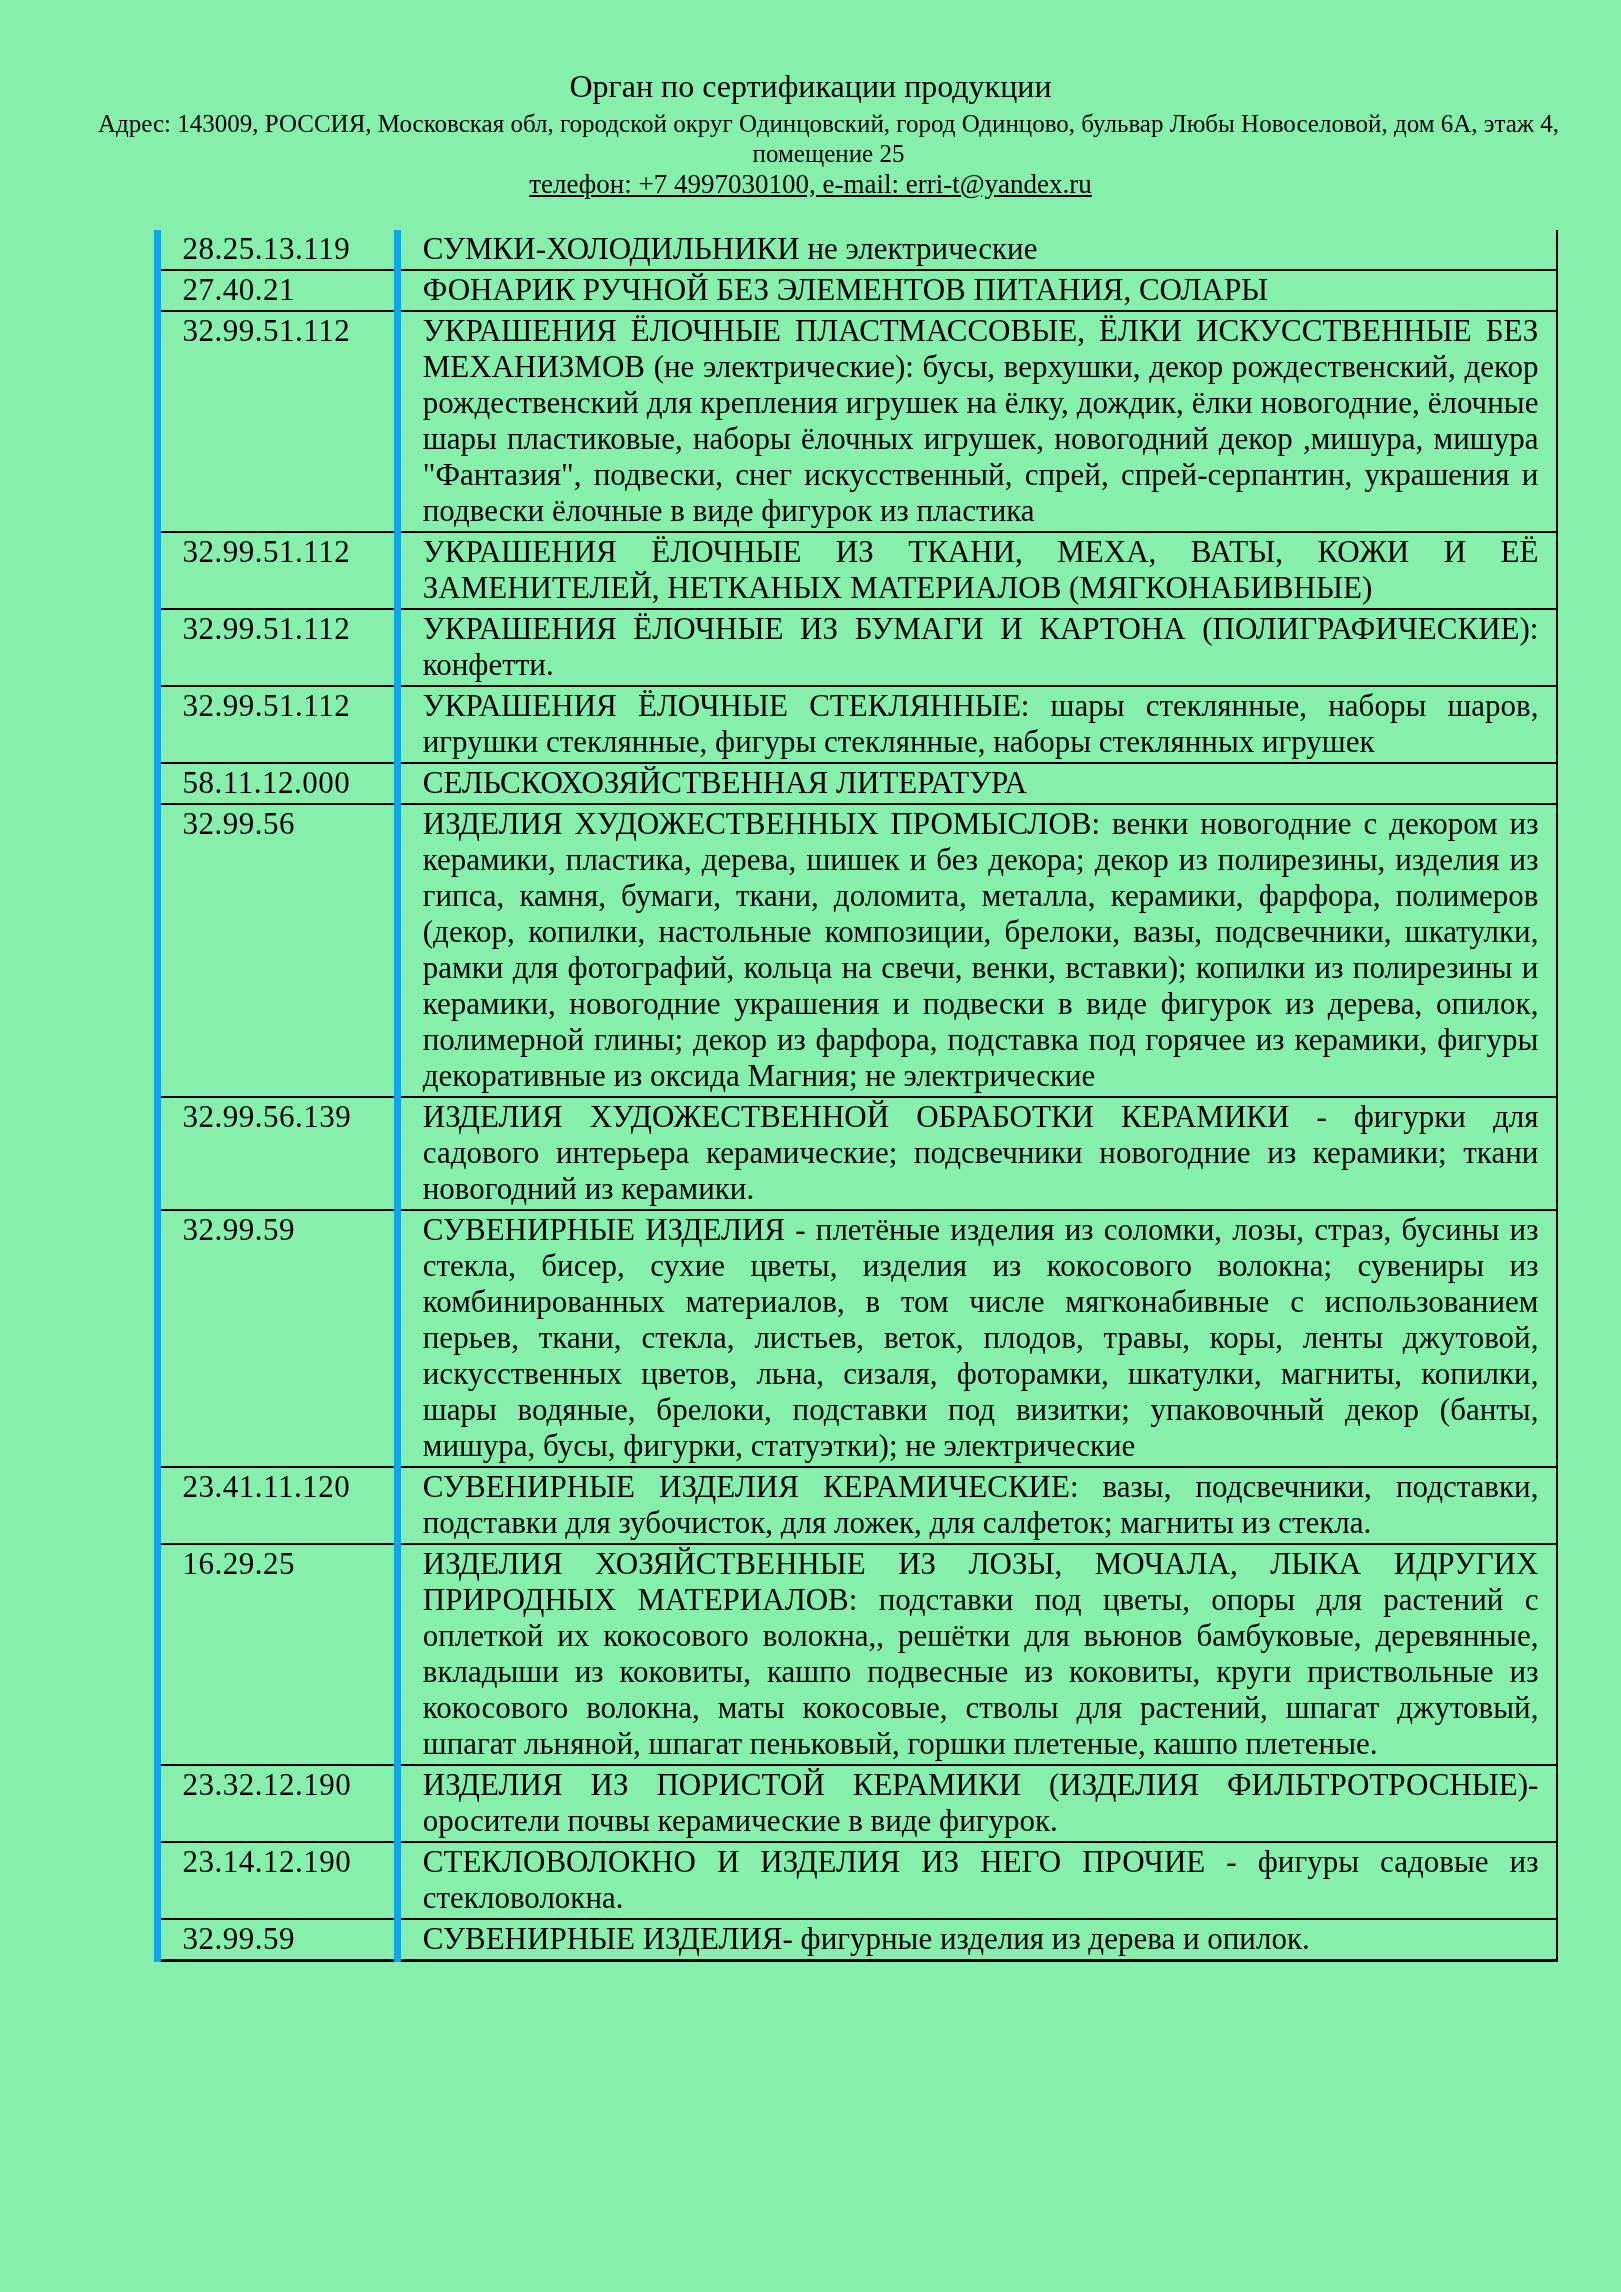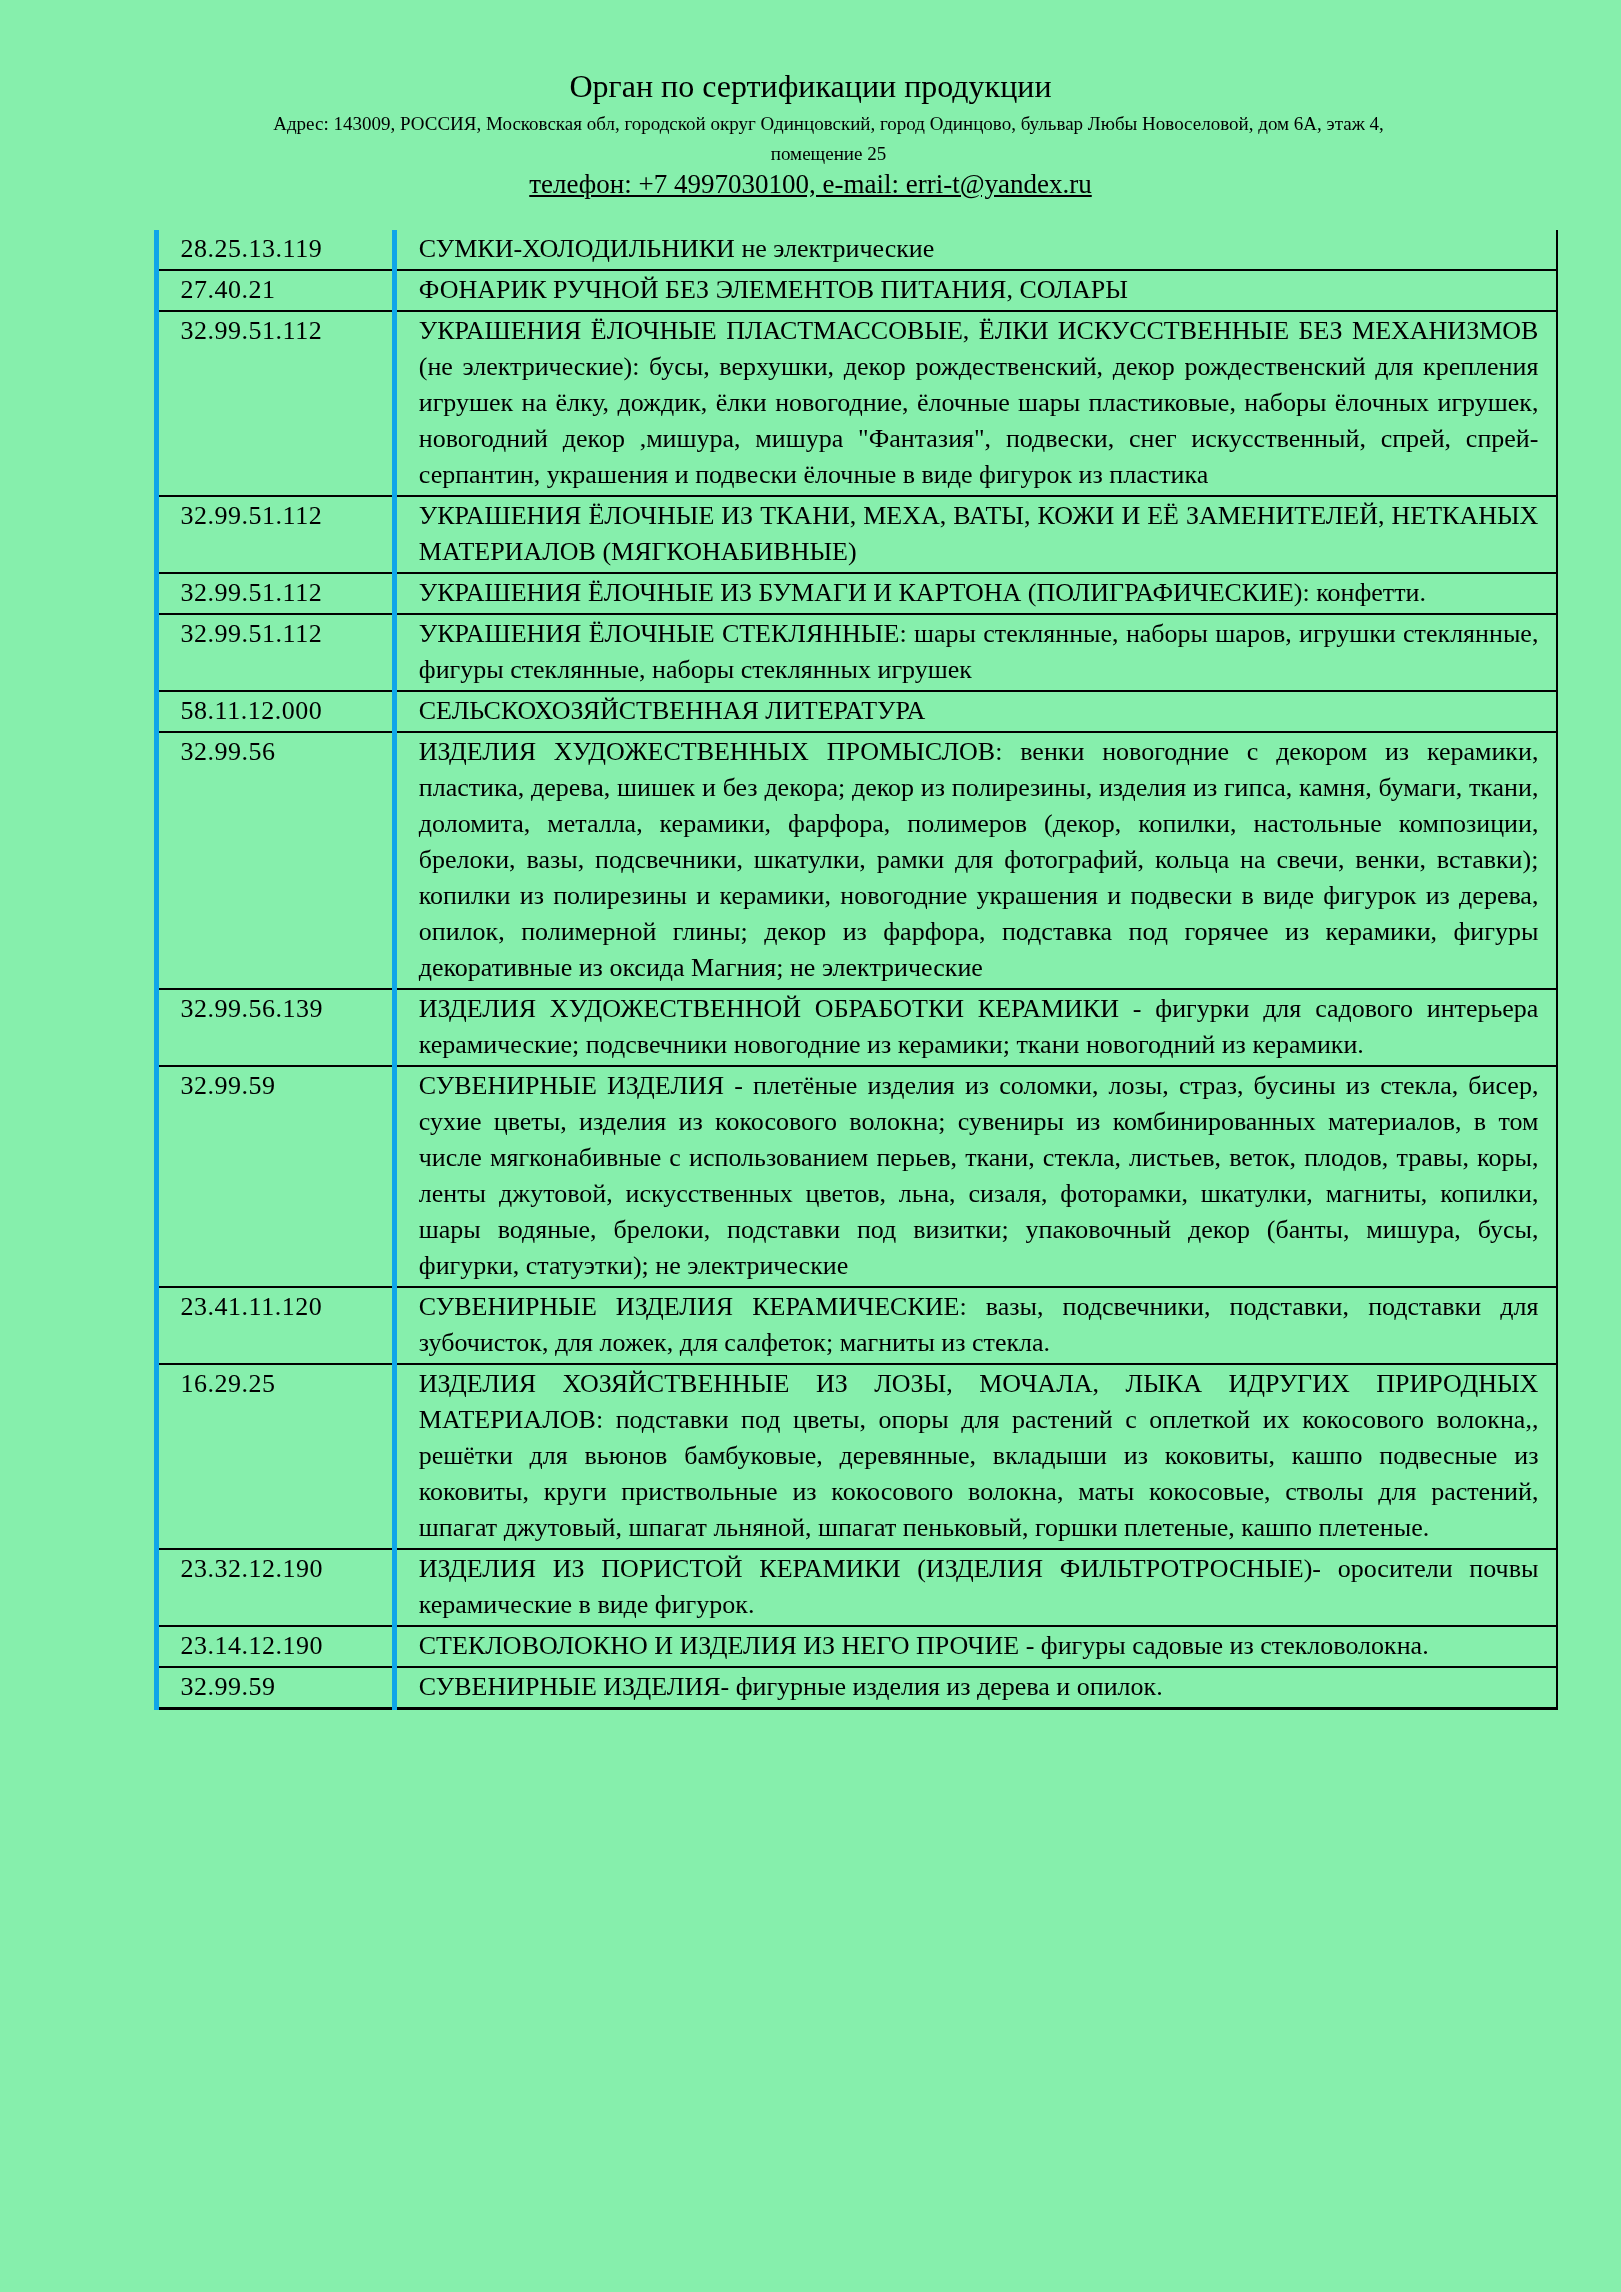--- a/index.html
+++ b/index.html
@@ -20,44 +20,44 @@
     padding-top: 63px;
     text-align: center;
   }
   .doc-header .title-line {
     font-size: 32px;
     line-height: 46px;
     font-weight: normal;
     margin: 0;
   }
   .doc-header .address-line {
-    font-size: 19px;
+    font-size: 25px;
     line-height: 30px;
     margin: 0;
     padding-left: 36px;
   }
   .doc-header .contact-line {
     font-size: 27px;
     line-height: 30px;
     margin: 0;
     text-decoration: underline;
   }
   table.product-table {
     border-collapse: collapse;
     table-layout: fixed;
     margin-left: 154px;
     margin-top: 31px;
     width: 1404px;
   }
   table.product-table td {
-    border-left: 5px solid #0ea5e9;
+    border-left: 7px solid #0ea5e9;
     border-right: 2px solid #000;
     border-bottom: 2.9px solid #000;
     vertical-align: top;
-    font-size: 26px;
+    font-size: 31px;
     line-height: 36px;
     padding: 1px 17.6px 2px 21.6px;
   }
   table.product-table tr:first-child td {
     border-top: none;
   }
   table.product-table tr:last-child td {
     border-bottom: 3.9px solid #000;
   }
   td.code-cell {

